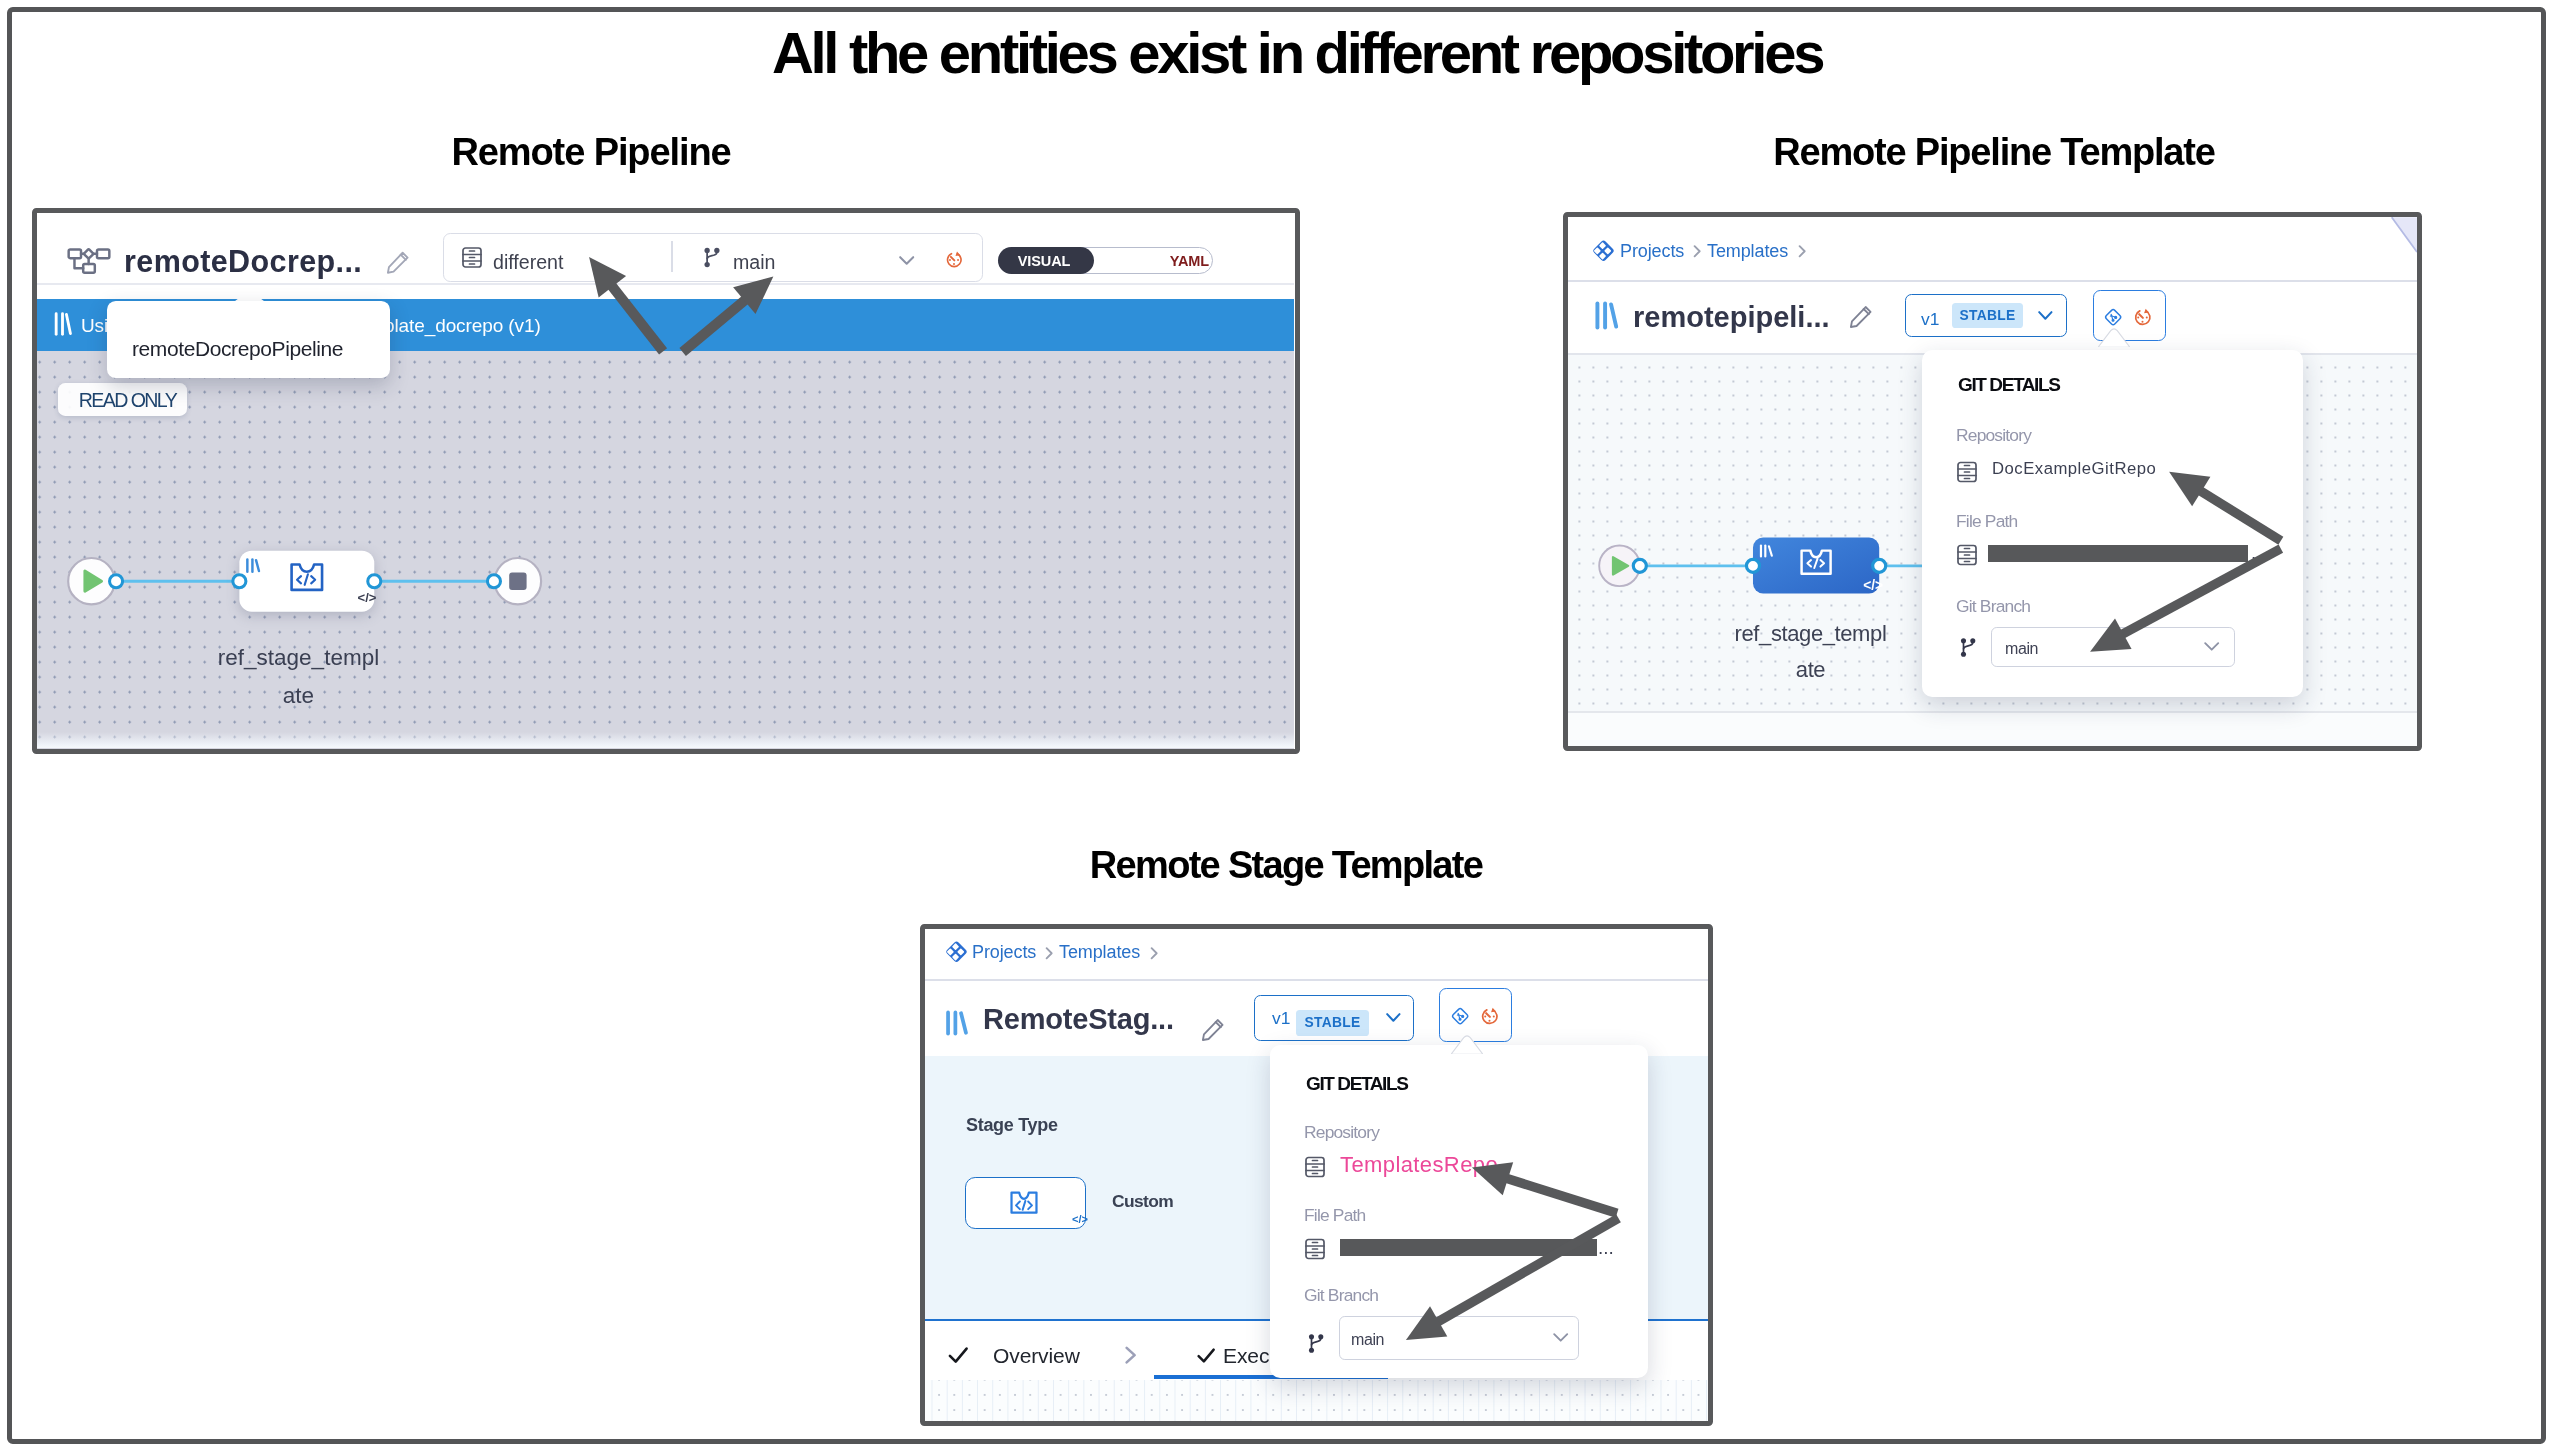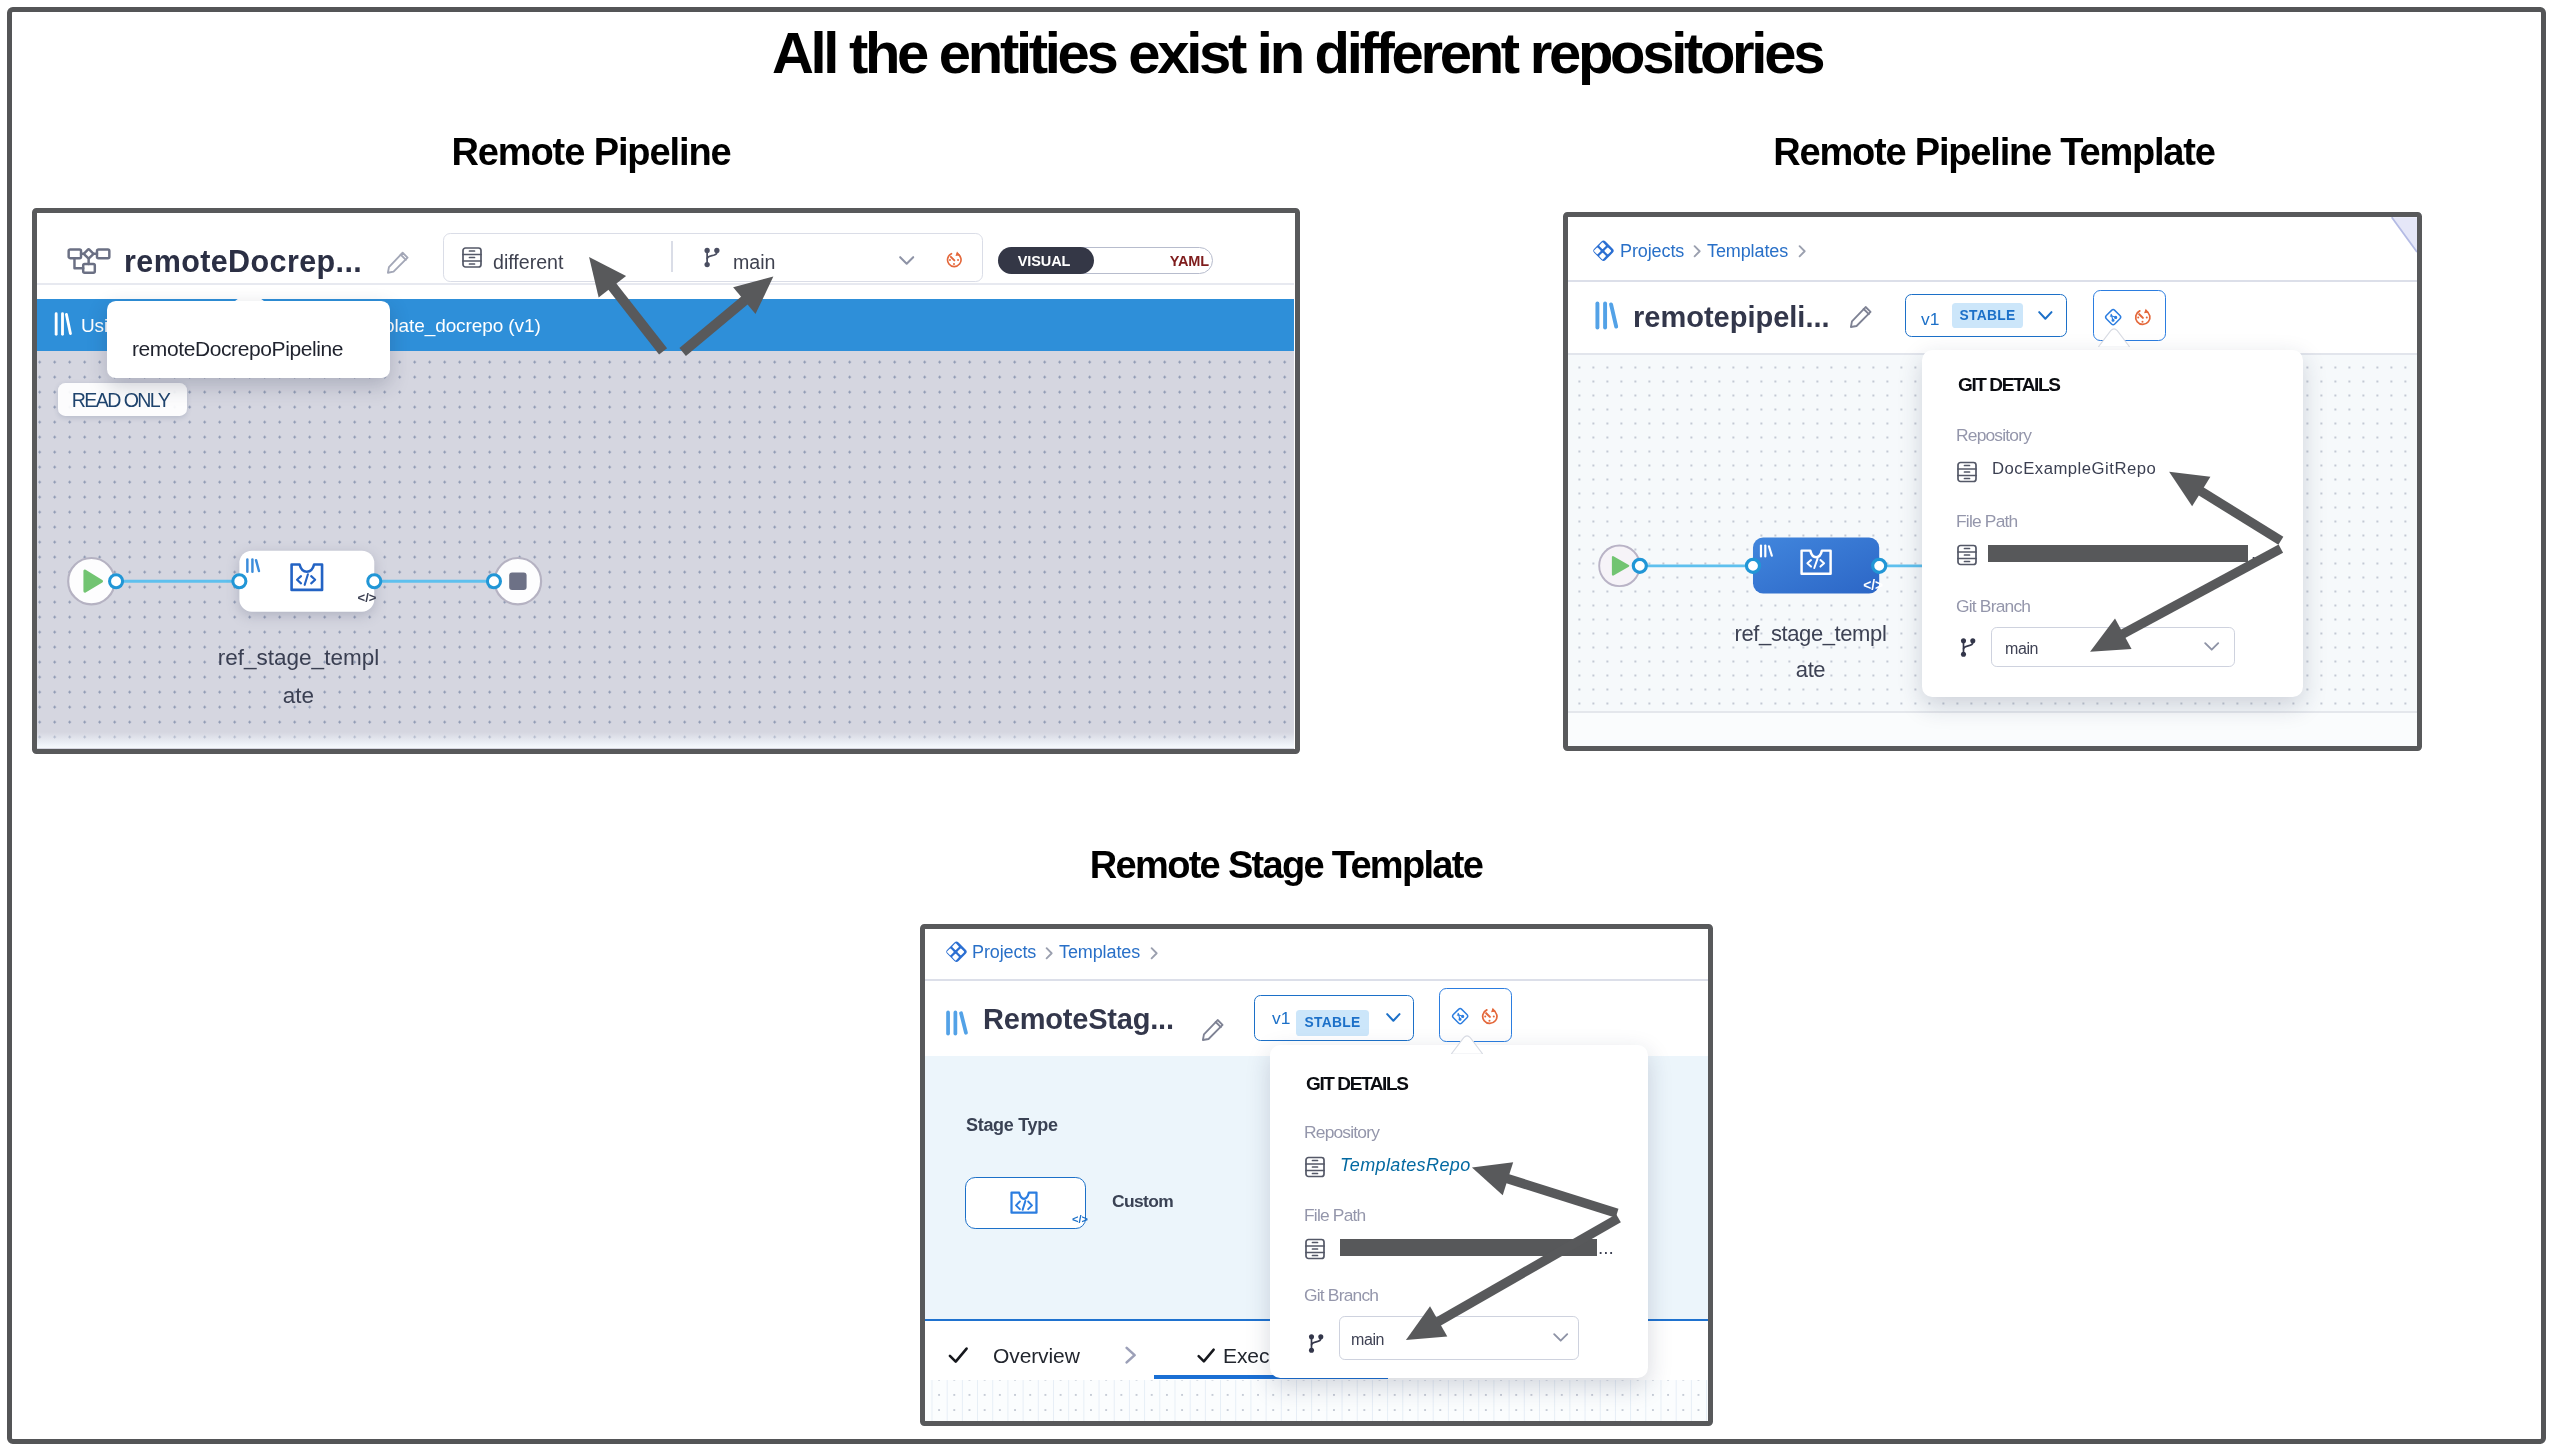--- a/index.html
+++ b/index.html
@@ -96,21 +96,21 @@
     <g stroke="#fff" stroke-width="3.6" stroke-linecap="round">
       <path d="M4 3 L4 29"></path>
         <path d="M12 3 L12 29"></path>
         <path d="M17 4 L22 28"></path>
     </g>
   </svg>
   <div class="t" style="left:44px;top:102px;font-size:19px;line-height:22px;color:#fff;letter-spacing:-0.1px;">Usi</div>
   <div class="t" style="left:347px;top:102px;font-size:19px;line-height:22px;color:#fff;letter-spacing:-0.1px;">plate_docrepo (v1)</div>
 
   <div class="abs" style="left:21px;top:170px;width:129px;height:33px;background:rgba(255,255,255,0.92);border-radius:7.3px;box-shadow:0 1.5px 5.8px rgba(40,60,100,0.16);"></div>
-  <div class="abs" style="left:21px;top:176px;width:125px;text-align:center;font-size:19.6px;line-height:22px;font-weight:400;color:#1f446e;letter-spacing:-1.6px;">READ ONLY</div>
+  <div class="abs" style="left:21px;top:176px;width:125px;text-align:center;font-size:19.6px;line-height:22px;font-weight:400;color:#1f446e;letter-spacing:-1.6px;padding-left:7px;">READ ONLY</div>
 
   <svg class="ic" style="left:196px;top:78px;" width="33" height="11.6" viewBox="0 0 46 16">
       <path d="M0 16 L19 2 Q23 -1 27 2 L46 16 Z" fill="#fff"></path>
     </svg>
   <div class="abs" style="left:70px;top:88px;width:283px;height:77px;background:#fff;border-radius:8.7px;box-shadow:0 7.3px 20.3px rgba(30,40,70,0.22);"></div>
   <div class="t" style="left:95px;top:123px;font-size:21px;line-height:25px;color:#1f222d;letter-spacing:-0.4px;">remoteDocrepoPipeline</div>
 
   <svg class="ic" style="left:0px;top:138px;" width="1257" height="398" viewBox="0 0 1733 548">
     <line x1="112" y1="317" x2="285" y2="317" stroke="#5ec0ee" stroke-width="4"></line>
     <line x1="468" y1="317" x2="632" y2="317" stroke="#5ec0ee" stroke-width="4"></line>
@@ -409,21 +409,21 @@
   <div class="abs" style="left:345px;top:116px;width:378px;height:333px;background:#fff;border-radius:10.2px;box-shadow:0 8.7px 25px rgba(30,40,70,0.18);z-index:4;"></div>
   <div class="t" style="left:381px;top:144px;font-size:19px;line-height:22px;font-weight:bold;color:#0b0d12;letter-spacing:-1.4px;z-index:6;">GIT DETAILS</div>
   <div class="t" style="left:379px;top:193px;font-size:17.4px;line-height:20.3px;color:#9496ab;letter-spacing:-0.8px;z-index:6;">Repository</div>
   <svg class="ic" style="left:379px;top:226px;z-index:6;" width="22" height="24" viewBox="0 0 22 24">
     <g fill="none" stroke="#545867" stroke-width="1.7" stroke-linejoin="round" stroke-linecap="round">
       <rect x="2" y="2.5" width="18" height="19" rx="2.5"></rect>
       <path d="M2 9 L20 9 M2 15.5 L20 15.5"></path>
       <path d="M8.5 5.5 L13.5 5.5 M8.5 12 L13.5 12 M8.5 18.5 L13.5 18.5"></path>
     </g>
   </svg>
-  <div class="t" style="left:415px;top:227px;font-size:18px;line-height:18px;color:#0369a1;letter-spacing:0.4px;z-index:6;font-style:italic;">TemplatesRepo</div>
+  <div class="t" style="left:415px;top:227px;font-size:22px;line-height:18px;color:#ec4899;letter-spacing:0.4px;z-index:6;">TemplatesRepo</div>
   <div class="t" style="left:379px;top:276px;font-size:17.4px;line-height:20.3px;color:#9496ab;letter-spacing:-0.8px;z-index:6;">File Path</div>
   <svg class="ic" style="left:379px;top:308px;z-index:6;" width="22" height="24" viewBox="0 0 22 24">
     <g fill="none" stroke="#545867" stroke-width="1.7" stroke-linejoin="round" stroke-linecap="round">
       <rect x="2" y="2.5" width="18" height="19" rx="2.5"></rect>
       <path d="M2 9 L20 9 M2 15.5 L20 15.5"></path>
       <path d="M8.5 5.5 L13.5 5.5 M8.5 12 L13.5 12 M8.5 18.5 L13.5 18.5"></path>
     </g>
   </svg>
   <div class="abs" style="left:415px;top:310px;width:257px;height:16.7px;background:#57585a;z-index:6;"></div>
   <div class="t" style="left:673px;top:308px;font-size:19px;color:#3b3f51;z-index:6;">...</div>

